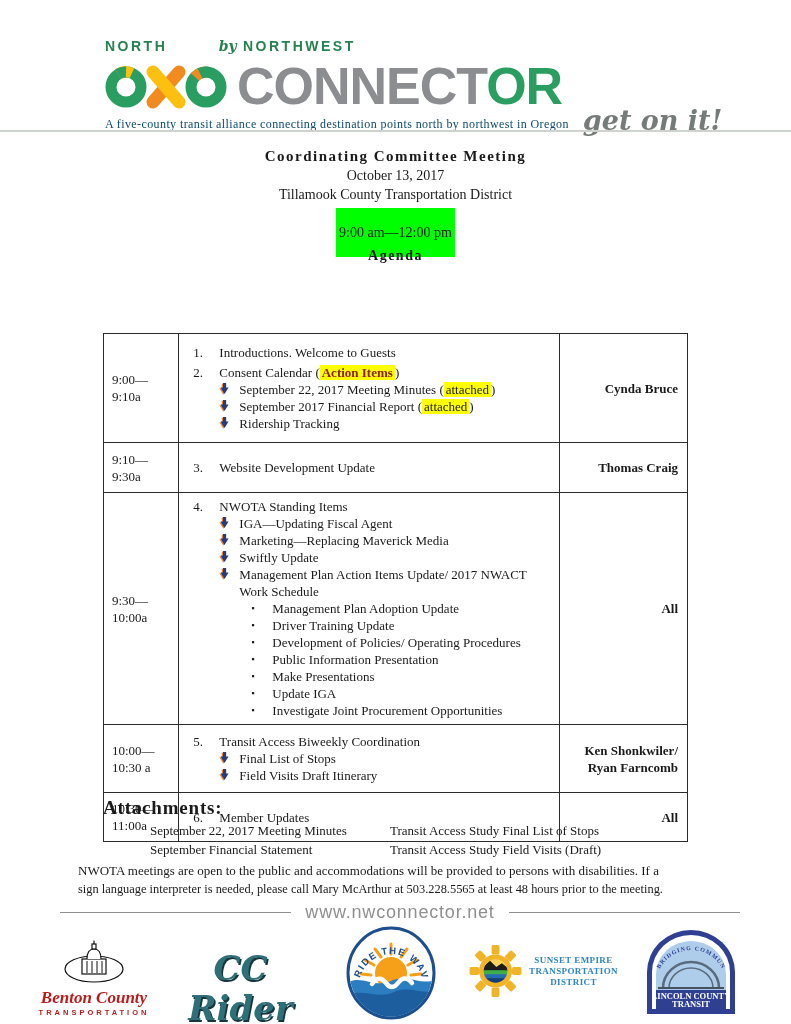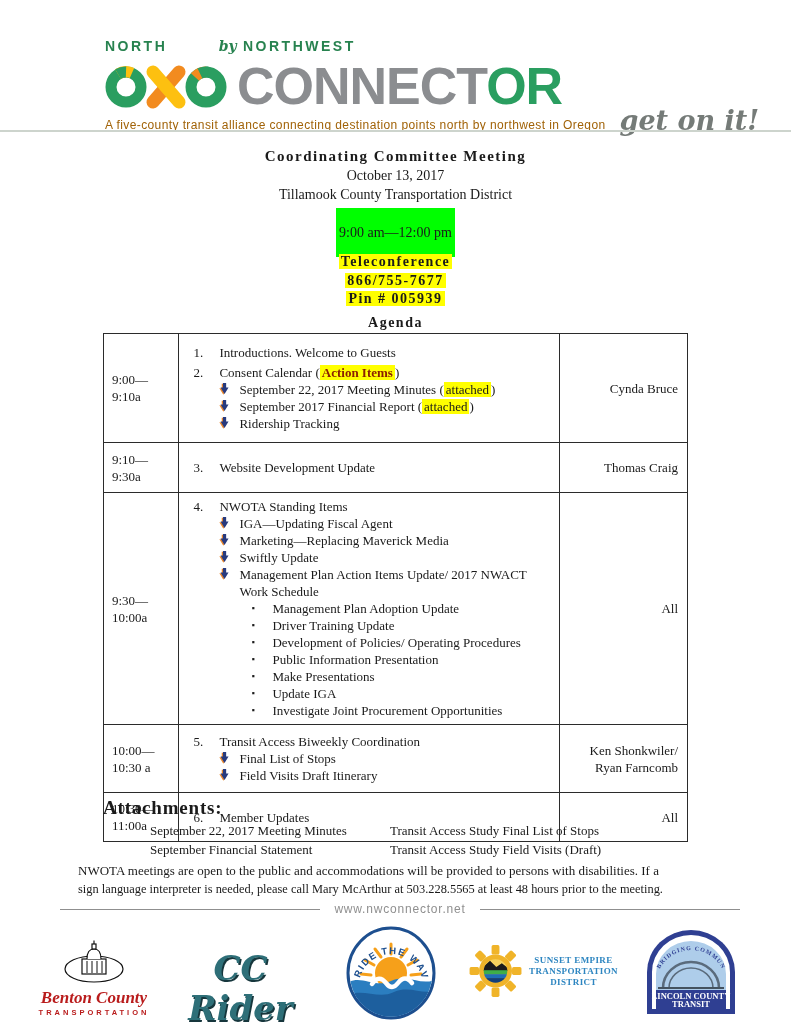--- a/index.html
+++ b/index.html
@@ -10,60 +10,60 @@
   .brand{position:absolute;left:105px;top:38px;}
   .brand-top{font-family:"Liberation Sans",sans-serif;font-weight:bold;font-size:14px;
              letter-spacing:2.5px;color:#27824f;}
   .brand-top .by{font-family:"DejaVu Serif",serif;font-style:italic;font-weight:bold;
                  letter-spacing:0;text-transform:lowercase;font-size:14px;margin-left:45px;}
   .brand-row{display:flex;align-items:flex-start;margin-top:6px;}
   .brand-name{font-family:"Liberation Sans",sans-serif;font-weight:bold;font-size:52px;
               letter-spacing:-1px;color:#8b8d90;line-height:1;margin-left:10px;}
   .brand-name .or{color:#2a9e60;}
   .tag-row{position:absolute;left:105px;top:110px;width:660px;display:flex;align-items:flex-end;}
-  .tagline{font-family:Liberation Sans, sans-serif;font-size:12px;color:#a16207;letter-spacing:.4px;}
+  .tagline{font-family:Liberation Serif, serif;font-size:12px;color:#0c4a6e;letter-spacing:.4px;}
   .slogan{font-family:"DejaVu Serif",serif;font-style:italic;font-weight:bold;font-size:27px;
           color:#757b78;margin-left:14px;line-height:.8;white-space:nowrap;}
   .hrule{position:absolute;left:0;top:130px;width:791px;height:2px;background:#cdd4cd;}
 
   
   .center-block{position:absolute;left:0;top:147px;width:100%;text-align:center;
                 font-size:14px;line-height:19px;}
   .mtg-title{font-weight:bold;font-size:15px;letter-spacing:1.5px;}
   .hl-g{background:#00ff00;padding:17px 3px;}
   .hl-y{background:#ffff00;padding:0 2px;}
   .tele{margin-top:11px;font-weight:bold;letter-spacing:1.5px;line-height:18.5px;}
   .agenda-label{margin-top:4px;font-weight:bold;letter-spacing:1.5px;}
   .red{color:#8b2000;}
 
   
   table.agenda{position:absolute;left:103px;top:333px;border-collapse:collapse;width:585px;
                font-size:13px;line-height:17px;}
   table.agenda td{border:1px solid #2b2b2b;vertical-align:middle;}
   td.time{width:69px;padding-left:8px;}
   td.content{width:393px;padding:5px 6px;vertical-align:middle;}
-  td.presenter{width:123px;text-align:right;padding-right:9px;}
+  td.presenter{width:123px;text-align:right;padding-right:9px;font-weight:bold;}
   tr.r0 td{height:98px;} tr.r1 td{height:39px;} tr.r2 td{height:221px;}
   tr.r3 td{height:57px;} tr.r4 td{height:38px;}
   .item{display:flex;}
   .item .num{flex:0 0 26px;padding-left:8px;}
   .mt{margin-top:3px;}
   .bullet{display:flex;margin-left:33px;}
   .bicon{flex:0 0 11px;margin:2px 10px 0 0;}
   .sub{display:flex;margin-left:66px;}
   .sicon{flex:0 0 13px;font-size:9px;line-height:17px;margin-right:8px;}
 
   
   .attach-label{position:absolute;left:103px;top:797px;font-weight:bold;font-size:19px;letter-spacing:.8px;}
   .attach-col{position:absolute;top:821px;font-size:13px;line-height:19px;}
   .attach-col.c1{left:115px;margin-left:35px;} .attach-col.c2{left:390px;}
   .note{position:absolute;left:78px;top:862px;width:655px;font-size:13px;line-height:18px;}
   .note .l2{font-size:12.4px;}
   .site-row{position:absolute;left:60px;top:902px;width:680px;display:flex;align-items:center;
-            font-family:"Liberation Sans",sans-serif;font-size:12px;color:#8f8f8f;letter-spacing:.8px;}
+            font-family:"Liberation Sans",sans-serif;font-size:18px;color:#8f8f8f;letter-spacing:.8px;}
   .site-row .line{flex:1;height:0;border-top:1.5px solid #8f8f8f;}
   .site-row .url{margin:0 14px;}
 
   
   .logo{position:absolute;text-align:center;}
   .benton{left:24px;top:940px;width:140px;color:#b91c1c;}
   .benton .bc-name{font-weight:bold;font-style:italic;font-size:17px;line-height:16px;font-family:"Liberation Serif",serif;}
   .benton .bc-sub{font-size:7.5px;font-weight:bold;letter-spacing:3px;font-family:"Liberation Sans",sans-serif;margin-top:2px;}
   .ccrider{left:158px;top:948px;width:165px;font-family:"DejaVu Serif",serif;
            font-weight:bold;font-style:italic;font-size:34px;color:#2e6f78;
@@ -113,25 +113,20 @@
     <span class="slogan">get on it!</span>
   </div>
   <div class="hrule"></div>
 
   <div class="center-block">
     <div class="mtg-title">Coordinating Committee Meeting</div>
     <div>October 13, 2017</div>
     <div>Tillamook County Transportation District</div>
     <div>Tillamook, OR</div>
     <div><span class="hl-g">9:00 am—12:00 pm</span></div>
-    <div class="tele">
-      <div><span class="hl-y">Teleconference</span></div>
-      <div><span class="hl-y">866/755-7677</span></div>
-      <div><span class="hl-y">Pin # 005939</span></div>
-    </div>
     <div class="agenda-label">Agenda</div>
   </div>
 
   <table class="agenda">
     <tbody>
         <tr class="r0">
       <td class="time">
         <div>9:00—</div>
             <div>9:10a</div>
       </td>

